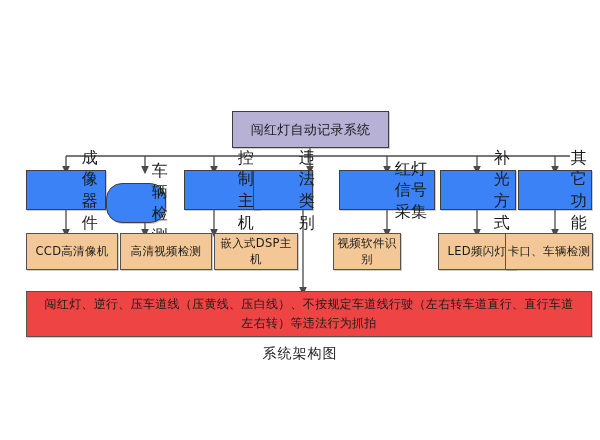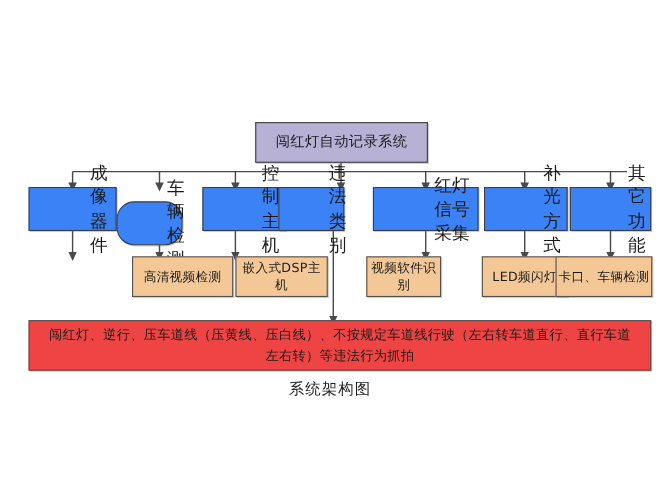--- a/index.html
+++ b/index.html
@@ -133,20 +133,23 @@
     <div class="node node-blue" style="left:339px; top:170px; width:96px; height:40px;">
       <span>红灯信号采集</span>
     </div>
     <div class="node node-blue" style="left:440px; top:170px; width:76px; height:40px;">
       <span>补光方式</span>
     </div>
     <div class="node node-blue" style="left:518px; top:170px; width:74px; height:40px;">
       <span>其它功能</span>
     </div>
 
+    <div class="node node-orange" style="left:26px; top:233px; width:92px; height:37px;">
+      <span>CCD高清像机</span>
+    </div>
     <div class="node node-orange" style="left:120px; top:233px; width:92px; height:37px;">
       <span>高清视频检测</span>
     </div>
     <div class="node node-orange" style="left:214px; top:233px; width:84px; height:37px;">
       <span>嵌入式DSP主机</span>
     </div>
     <div class="node node-orange" style="left:333px; top:233px; width:68px; height:37px;">
       <span>视频软件识别</span>
     </div>
     <div class="node node-orange" style="left:425px; top:233px; width:78px; height:37px;margin-left:13px;">

